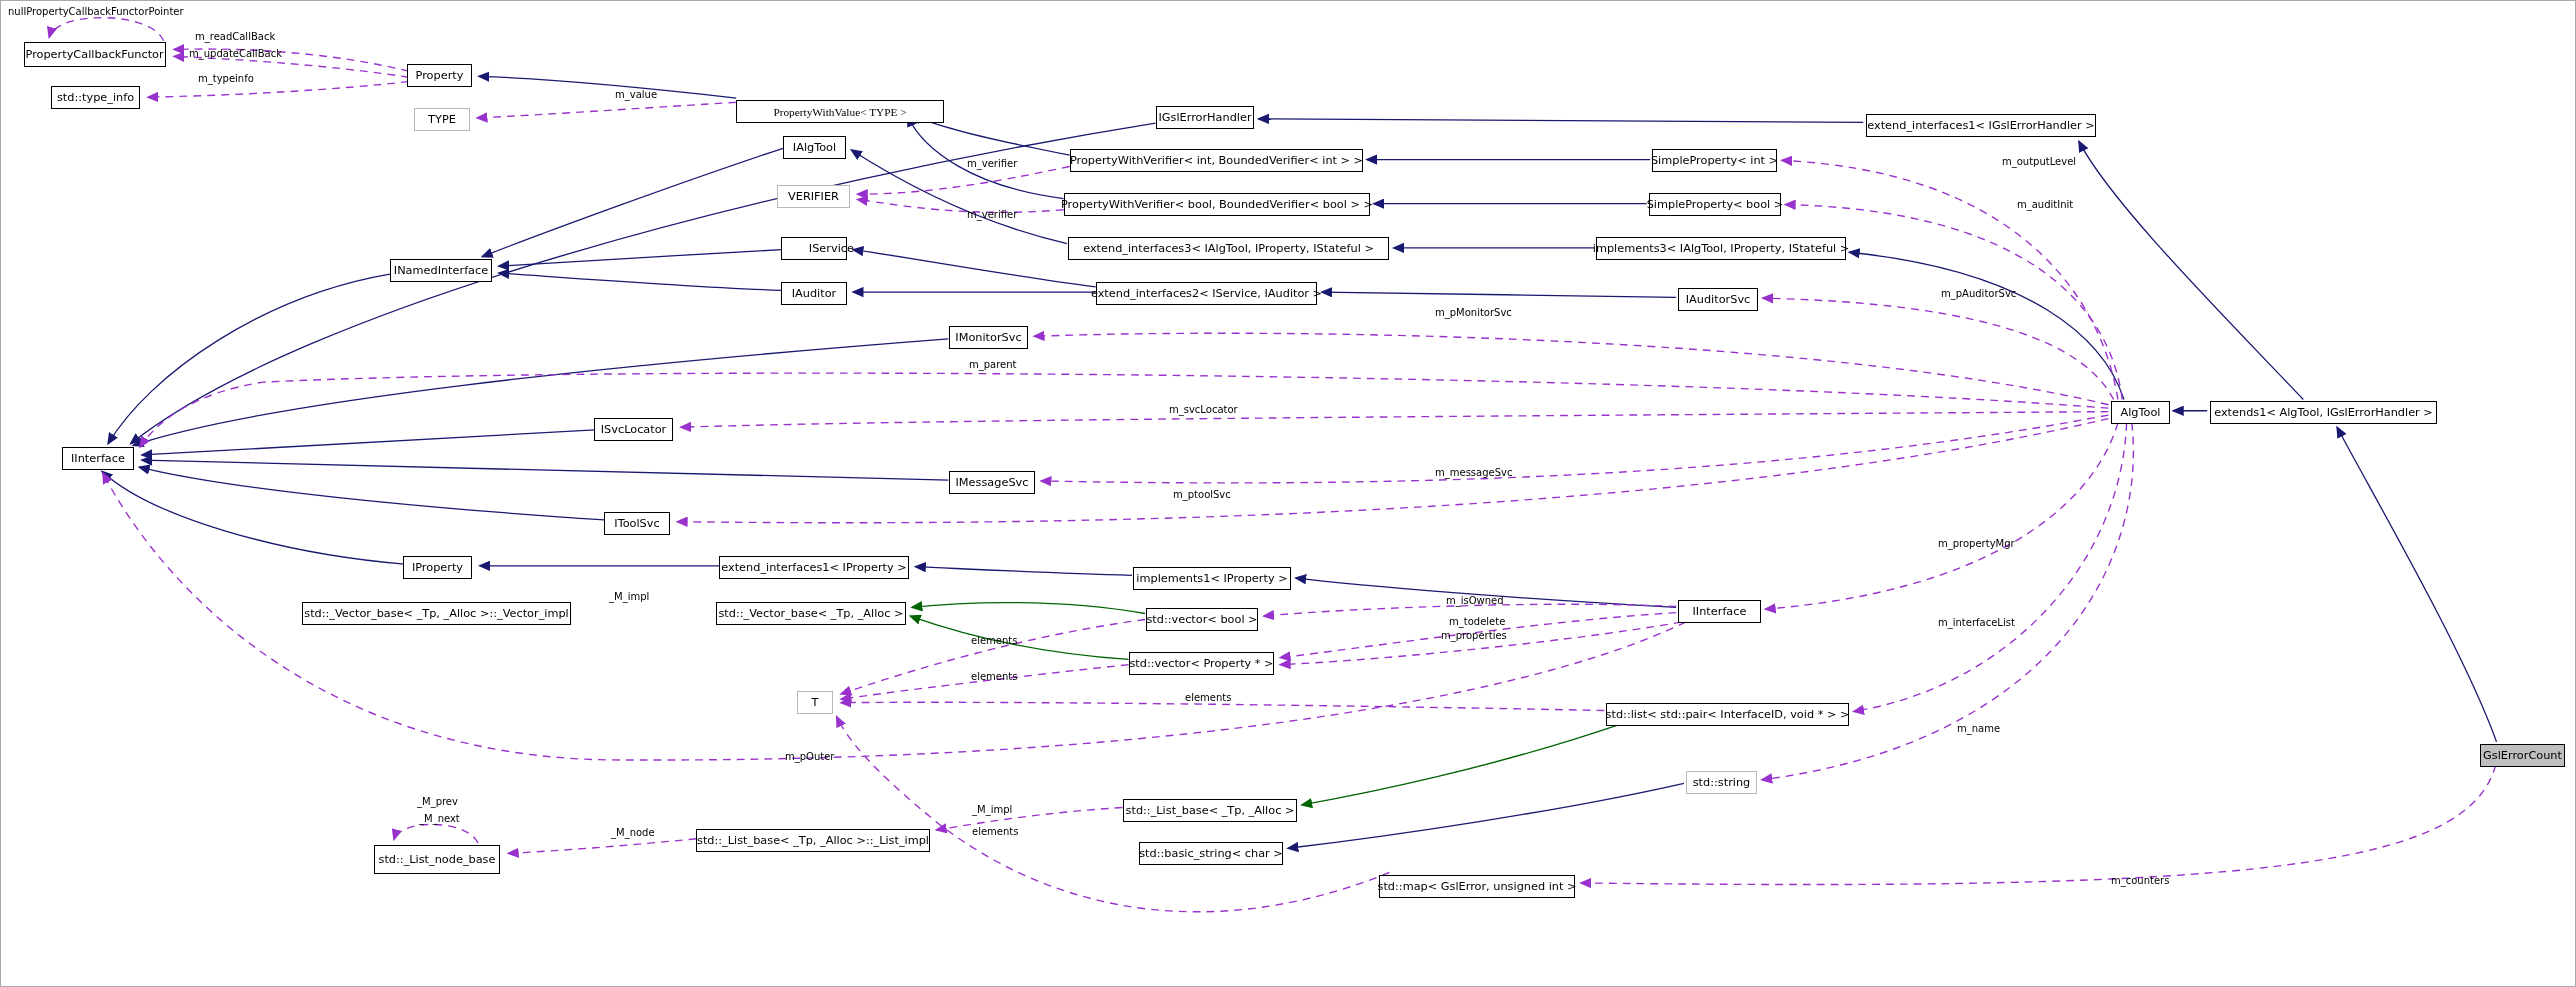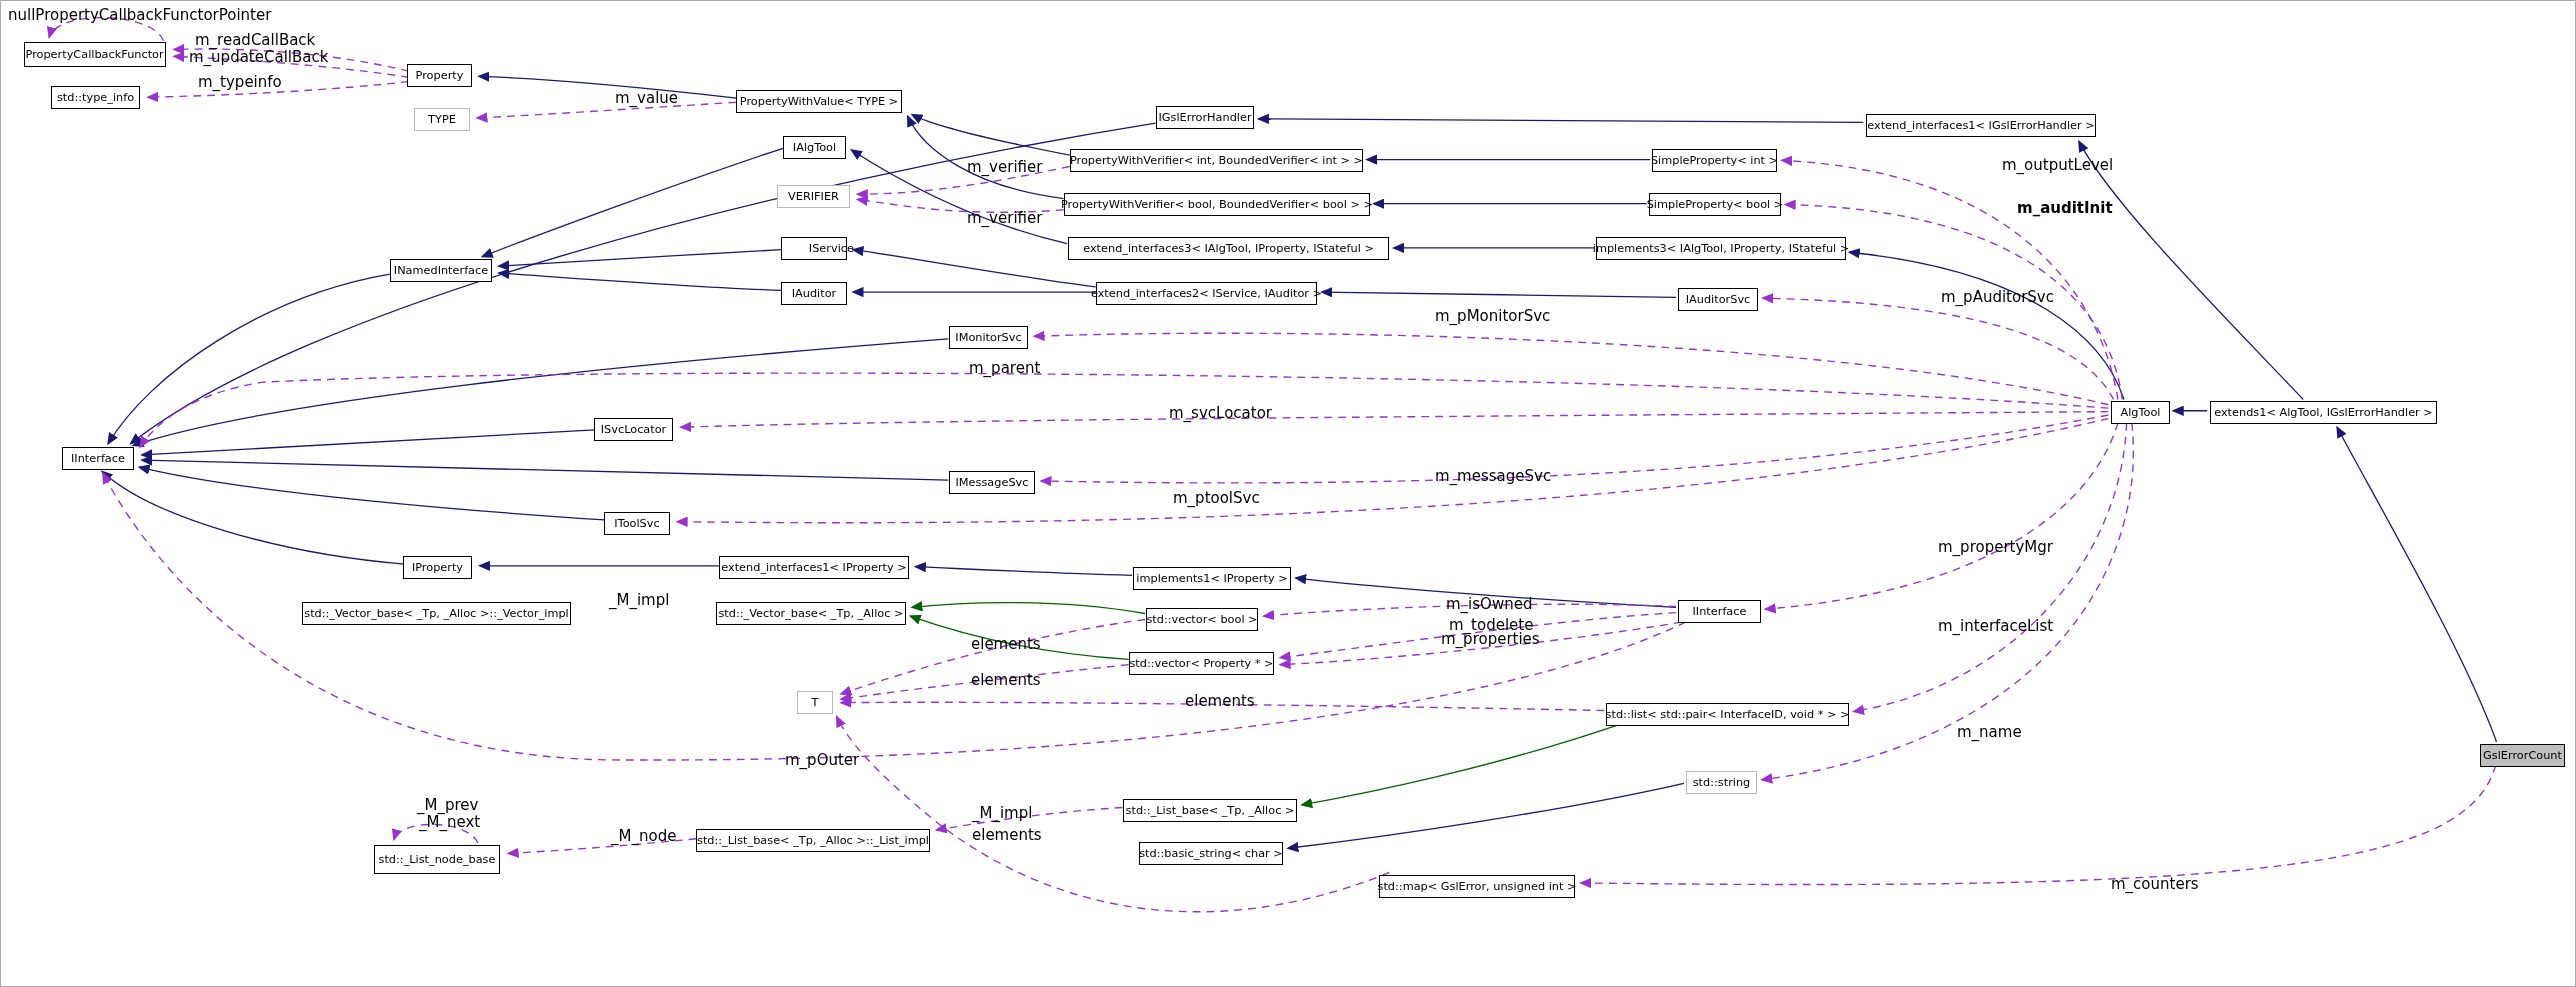--- a/index.html
+++ b/index.html
@@ -14,21 +14,21 @@
   .edge-tmpl{fill:none;stroke:var(--c-tmpl);stroke-width:1.6;}
   .node{
     position:absolute;box-sizing:border-box;background:#fff;border:0.9px solid #000;
     display:flex;align-items:center;justify-content:center;
     font-size:11.3px;white-space:nowrap;color:#000;padding:0 5.2px;cursor:pointer;
   }
   .node.param{border-color:#b9b9b9;cursor:default;}
   .node.graycls{border-color:#b9b9b9;cursor:default;}
   .node.focal{background:var(--c-focal);cursor:default;}
   .elabel{
-    position:absolute;font-size:15px;color:#000;white-space:nowrap;pointer-events:none;
+    position:absolute;font-size:10px;color:#000;white-space:nowrap;pointer-events:none;
   }
 </style>
 </head>
 <body>
 
 <div id="frame" style="--c-inherit: #191970; --c-use: #9932cc; --c-tmpl: #006400; --c-focal: #bfbfbf;">
 
   <svg id="edges" width="2576" height="987" viewBox="0 0 2966 1137">
     <defs>
       <marker id="ab" markerWidth="14" markerHeight="12" refX="12" refY="6" orient="auto" markerUnits="userSpaceOnUse">
@@ -112,21 +112,21 @@
       <path class="edge-use" marker-end="url(#ap)" d="M 800 967 C 730 974, 657 980, 583 984"></path>
       <path class="edge-use" marker-end="url(#ap)" d="M 548 972 C 535 944, 458 944, 451 968"></path>
     </g>
   </svg>
 
   <div id="nodes">
       <div class="node" style="left: 22.6px; top: 41px; width: 142px; height: 25px;">PropertyCallbackFunctor</div>
       <div class="node" style="left: 50px; top: 85px; width: 89px; height: 23.4px;">std::type_info</div>
       <div class="node" style="left: 406px; top: 63px; width: 65px; height: 23.4px;">Property</div>
       <div class="node param" style="left: 413px; top: 107px; width: 56px; height: 22.6px;">TYPE</div>
-      <div class="node" style="left: 735px; top: 89px; width: 166px; height: 23.4px;">PropertyWithValue&lt; TYPE &gt;</div>
+      <div class="node" style="left: 735px; top: 99px; width: 208px; height: 23.4px; font-family: Liberation Serif, serif;">PropertyWithValue&lt; TYPE &gt;</div>
       <div class="node" style="left: 782px; top: 135px; width: 63px; height: 23.4px;">IAlgTool</div>
       <div class="node" style="left: 1155px; top: 105px; width: 98px; height: 23.4px;">IGslErrorHandler</div>
       <div class="node" style="left: 1069px; top: 148px; width: 293px; height: 23.4px;">PropertyWithVerifier&lt; int, BoundedVerifier&lt; int &gt; &gt;</div>
       <div class="node param" style="left: 776px; top: 184px; width: 73px; height: 22.6px;">VERIFIER</div>
       <div class="node" style="left: 1063px; top: 192px; width: 306px; height: 23.4px;">PropertyWithVerifier&lt; bool, BoundedVerifier&lt; bool &gt; &gt;</div>
       <div class="node" style="left: 1651px; top: 148px; width: 125px; height: 23.4px;">SimpleProperty&lt; int &gt;</div>
       <div class="node" style="left: 1648px; top: 192px; width: 132px; height: 23.4px;">SimpleProperty&lt; bool &gt;</div>
       <div class="node" style="left: 1865px; top: 113px; width: 230px; height: 23.4px;">extend_interfaces1&lt; IGslErrorHandler &gt;</div>
       <div class="node" style="left: 780px; top: 236px; width: 66px; height: 23.4px; padding-left: 40px;">IService</div>
       <div class="node" style="left: 1067px; top: 236px; width: 321px; height: 23.4px;">extend_interfaces3&lt; IAlgTool, IProperty, IStateful &gt;</div>
@@ -162,21 +162,21 @@
     </div>
   <div id="labels">
       <div class="elabel" style="left: 7px; top: 5.2px;">nullPropertyCallbackFunctorPointer</div>
       <div class="elabel" style="left: 194px; top: 29.5px;">m_readCallBack</div>
       <div class="elabel" style="left: 188px; top: 47px;">m_updateCallBack</div>
       <div class="elabel" style="left: 197px; top: 72px;">m_typeinfo</div>
       <div class="elabel" style="left: 614px; top: 88px;">m_value</div>
       <div class="elabel" style="left: 966px; top: 157px;">m_verifier</div>
       <div class="elabel" style="left: 966px; top: 208px;">m_verifier</div>
       <div class="elabel" style="left: 2001px; top: 155px;">m_outputLevel</div>
-      <div class="elabel" style="left: 2016px; top: 198px; font-weight: bold;">m_auditInit</div>
+      <div class="elabel" style="left: 2016px; top: 198px;">m_auditInit</div>
       <div class="elabel" style="left: 1940px; top: 287px;">m_pAuditorSvc</div>
       <div class="elabel" style="left: 1434px; top: 306px;">m_pMonitorSvc</div>
       <div class="elabel" style="left: 968px; top: 358px;">m_parent</div>
       <div class="elabel" style="left: 1168px; top: 403px;">m_svcLocator</div>
       <div class="elabel" style="left: 1434px; top: 466px;">m_messageSvc</div>
       <div class="elabel" style="left: 1172px; top: 488px;">m_ptoolSvc</div>
       <div class="elabel" style="left: 1937px; top: 537px;">m_propertyMgr</div>
       <div class="elabel" style="left: 608px; top: 590px;">_M_impl</div>
       <div class="elabel" style="left: 1445px; top: 594px;">m_isOwned</div>
       <div class="elabel" style="left: 1448px; top: 615px;">m_todelete</div>

